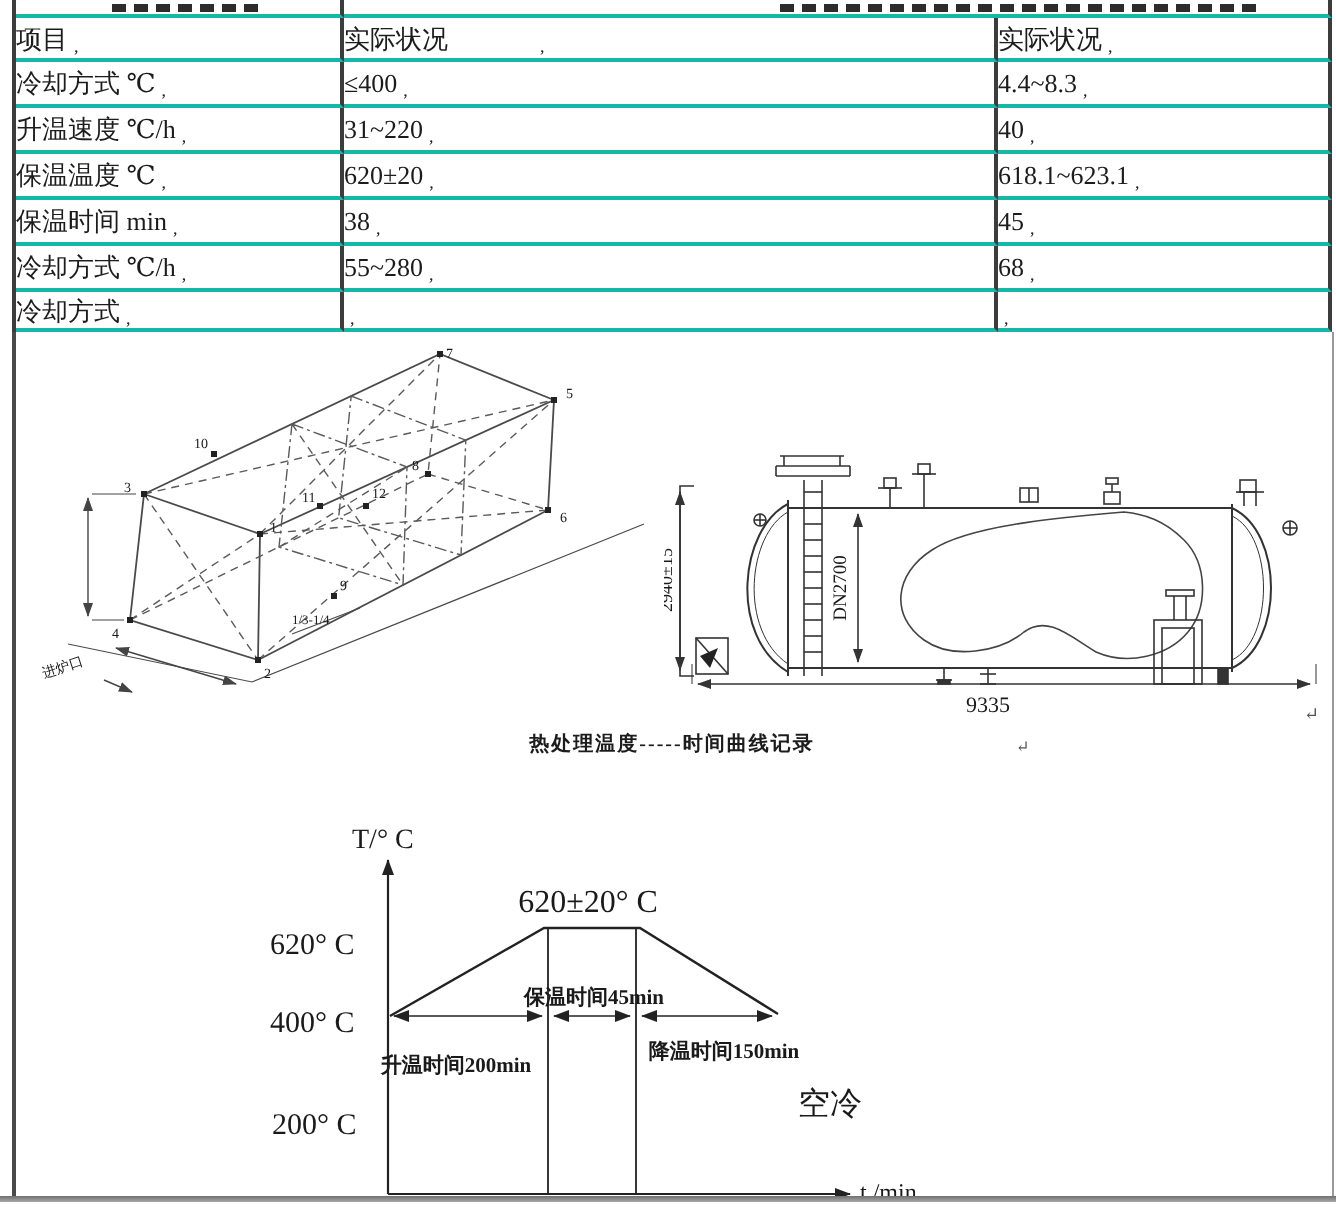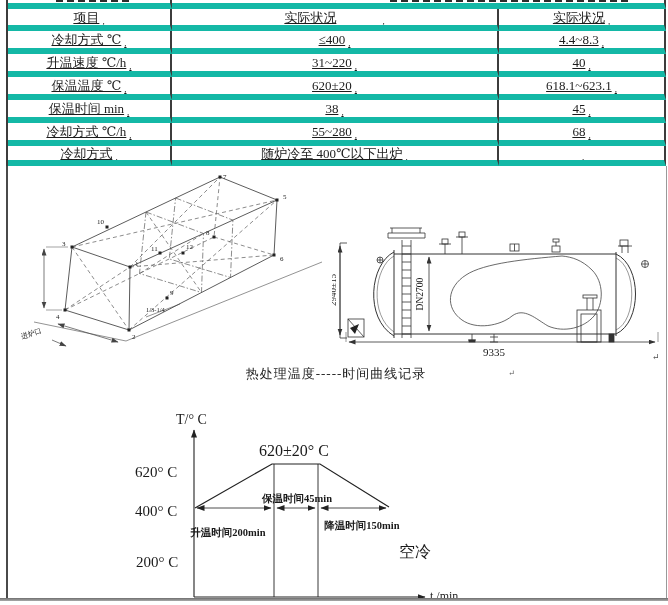--- a/index.html
+++ b/index.html
@@ -2,36 +2,36 @@
 <html><head>
 <meta charset="utf-8">
 <style>
   html,body{margin:0;padding:0;}
   body{width:668px;height:605px;background:#fff;position:relative;overflow:hidden;
        font-family:"Liberation Serif","DejaVu Serif",serif;color:#1c1c1c;}
   
   .tbl{position:absolute;left:6px;top:0;width:660px;border-left:2px solid #3c3c3c;
        display:grid;grid-template-columns:164px 327px 167px;
        grid-template-rows:9px 22px 23px 23px 23px 23px 23px 20px;}
-  .cell{border-right:2px solid #3c3c3c;border-bottom:6px solid #14b8a6;
-        display:flex;align-items:center;justify-content:center;
-        font-size:13px;line-height:1;position:relative;overflow:hidden;text-decoration:underline;}
+  .cell{border-right:2px solid #3c3c3c;border-bottom:2px solid #14b8a6;
+        display:flex;align-items:center;
+        font-size:13px;line-height:1;position:relative;overflow:hidden;}
   .cell .eol{font-size:9px;color:#222;margin-left:3px;transform:translateY(4px);}
   .eol-far{margin-left:46px !important;}
   .span2{grid-column:2 / 4;}
   .smudge{position:absolute;bottom:1px;height:4px;
           background:repeating-linear-gradient(90deg,#2c2c2c 0 7px,transparent 7px 11px);}
   .sm-l{left:48px;width:76px;}
   .sm-r{left:218px;width:242px;}
   
   .lower{position:absolute;left:6px;top:166px;width:658px;height:433px;
          border-left:2px solid #4a4a4a;border-right:1.5px solid #999;}
   .svgbox{position:absolute;}
   .sec-title{position:absolute;top:199px;left:0;width:656px;text-align:center;
-             font-size:13px;font-weight:normal;letter-spacing:1px;}
+             font-size:10px;font-weight:bold;letter-spacing:1px;}
   .retmark{position:absolute;font-size:9px;color:#555;}
   .rm1{left:644px;top:186px;}
   .rm2{left:500px;top:203px;font-size:8px;}
   .pagebottom{position:absolute;left:0;top:598px;width:668px;height:3px;
               background:linear-gradient(#6f6f6f,#a9a9a9);z-index:5;}
   svg text{font-family:"Liberation Serif","DejaVu Serif",serif;fill:#1a1a1a;}
 </style>
 </head>
 <body>
 
@@ -120,21 +120,20 @@
   <div class="cell">
       <span>68</span>
       <span class="eol">,</span>
     </div>
 
   <div class="cell">
       <span>冷却方式</span>
       <span class="eol">,</span>
     </div>
   <div class="cell">
-      <span>随炉冷至 400℃以下出炉</span>
       <span class="eol">,</span>
     </div>
   <div class="cell">
       <span></span>
       <span class="eol">,</span>
     </div>
 </div>
 
 <div class="lower">
 

